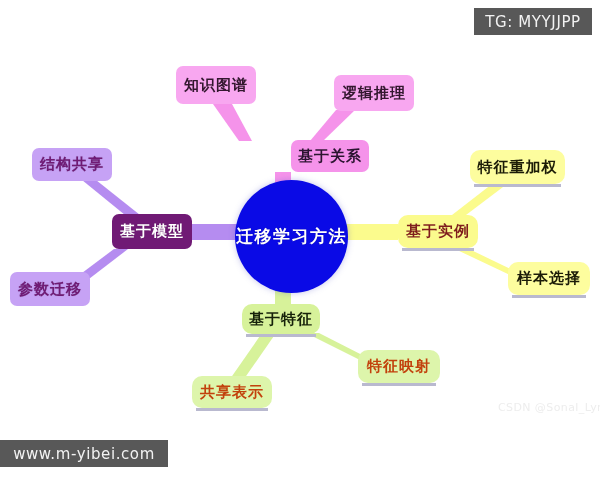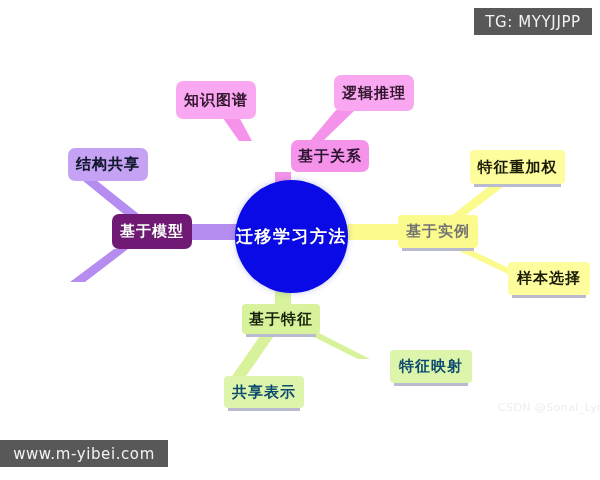--- a/index.html
+++ b/index.html
@@ -47,31 +47,31 @@
     text-shadow: 0 0 1px rgba(0,0,0,.35);
     box-shadow: 0 0 6px rgba(90,90,200,.35);
   }
   
   .card {
     border-radius: 7px;
     font-size: 15px;
     font-weight: bold;
   }
   .card.sq {
-    border-radius: 4px;
+    border-radius: 10px;
   }
   
   .t-pink        { background: #f593ea; color: #2b1430; }
   .t-pink-light  { background: #f8a7f0; color: #33172f; }
   .t-purple      { background: #701a75; color: #ffffff; text-shadow: 0 0 1px rgba(0,0,0,.25); }
-  .t-purple-light{ background: #c6a2f5; color: #0f172a; text-shadow: 0 0 1px rgba(0,0,0,.25); margin-left: 36px; }
-  .t-yellow      { background: #fbfb8d; color: #737373; }
+  .t-purple-light{ background: #c6a2f5; color: #701a75; text-shadow: 0 0 1px rgba(0,0,0,.25); }
+  .t-yellow      { background: #fbfb8d; color: #7f1d1d; }
   .t-yellow-light{ background: #fdfd9e; color: #1b1b07; }
   .t-green       { background: #d7f29a; color: #16220a; }
-  .t-green-light { background: #ddf5ab; color: #0c4a6e; margin-left: 32px; }
+  .t-green-light { background: #ddf5ab; color: #c2410c; }
 
   
   .underline:after {
     content: "";
     position: absolute;
     left: 4px;
     right: 4px;
     bottom: -3px;
     height: 3px;
     background: #b9b9cf;
@@ -124,30 +124,31 @@
 
     <path d="M275,288 L275,306 L291,306 L291,288 Z" fill="#d7f29a"></path>
 
     <path d="M262,333 L230,379 L244,379 L276,333 Z" fill="#d7f29a"></path>
 
     <path d="M306,333 L358,359 L370,359 L319,333 Z" fill="#d7f29a"></path>
   </svg>
 
   <div class="node hub" style="left:235px; top:180px; width:113px; height:113px;">迁移学习方法</div>
 
-  <div class="node card t-pink-light" style="left:176px; top:81px; width:80px; height:38px;">知识图谱</div>
+  <div class="node card t-pink-light" style="left:176px; top:66px; width:80px; height:38px;">知识图谱</div>
 
   <div class="node card t-pink-light" style="left:334px; top:75px; width:80px; height:36px;">逻辑推理</div>
 
   <div class="node card t-pink" style="left:243px; top:140px; width:78px; height:32px;margin-left:48px;">基于关系</div>
 
   <div class="node card t-purple-light" style="left:32px; top:148px; width:80px; height:33px;">结构共享</div>
 
   <div class="node card t-purple" style="left:112px; top:214px; width:80px; height:35px;">基于模型</div>
 
+  <div class="node card t-purple-light" style="left:10px; top:272px; width:80px; height:34px;">参数迁移</div>
 
   <div class="node card sq t-yellow-light underline" style="left:470px; top:150px; width:95px; height:34px;">特征重加权</div>
 
   <div class="node card sq t-yellow underline" style="left:398px; top:215px; width:80px; height:33px;">基于实例</div>
 
   <div class="node card sq t-yellow-light underline" style="left:508px; top:262px; width:82px; height:33px;">样本选择</div>
 
   <div class="node card sq t-green underline" style="left:242px; top:304px; width:78px; height:30px;">基于特征</div>
 
   <div class="node card sq t-green-light underline" style="left:358px; top:350px; width:82px; height:33px;">特征映射</div>

